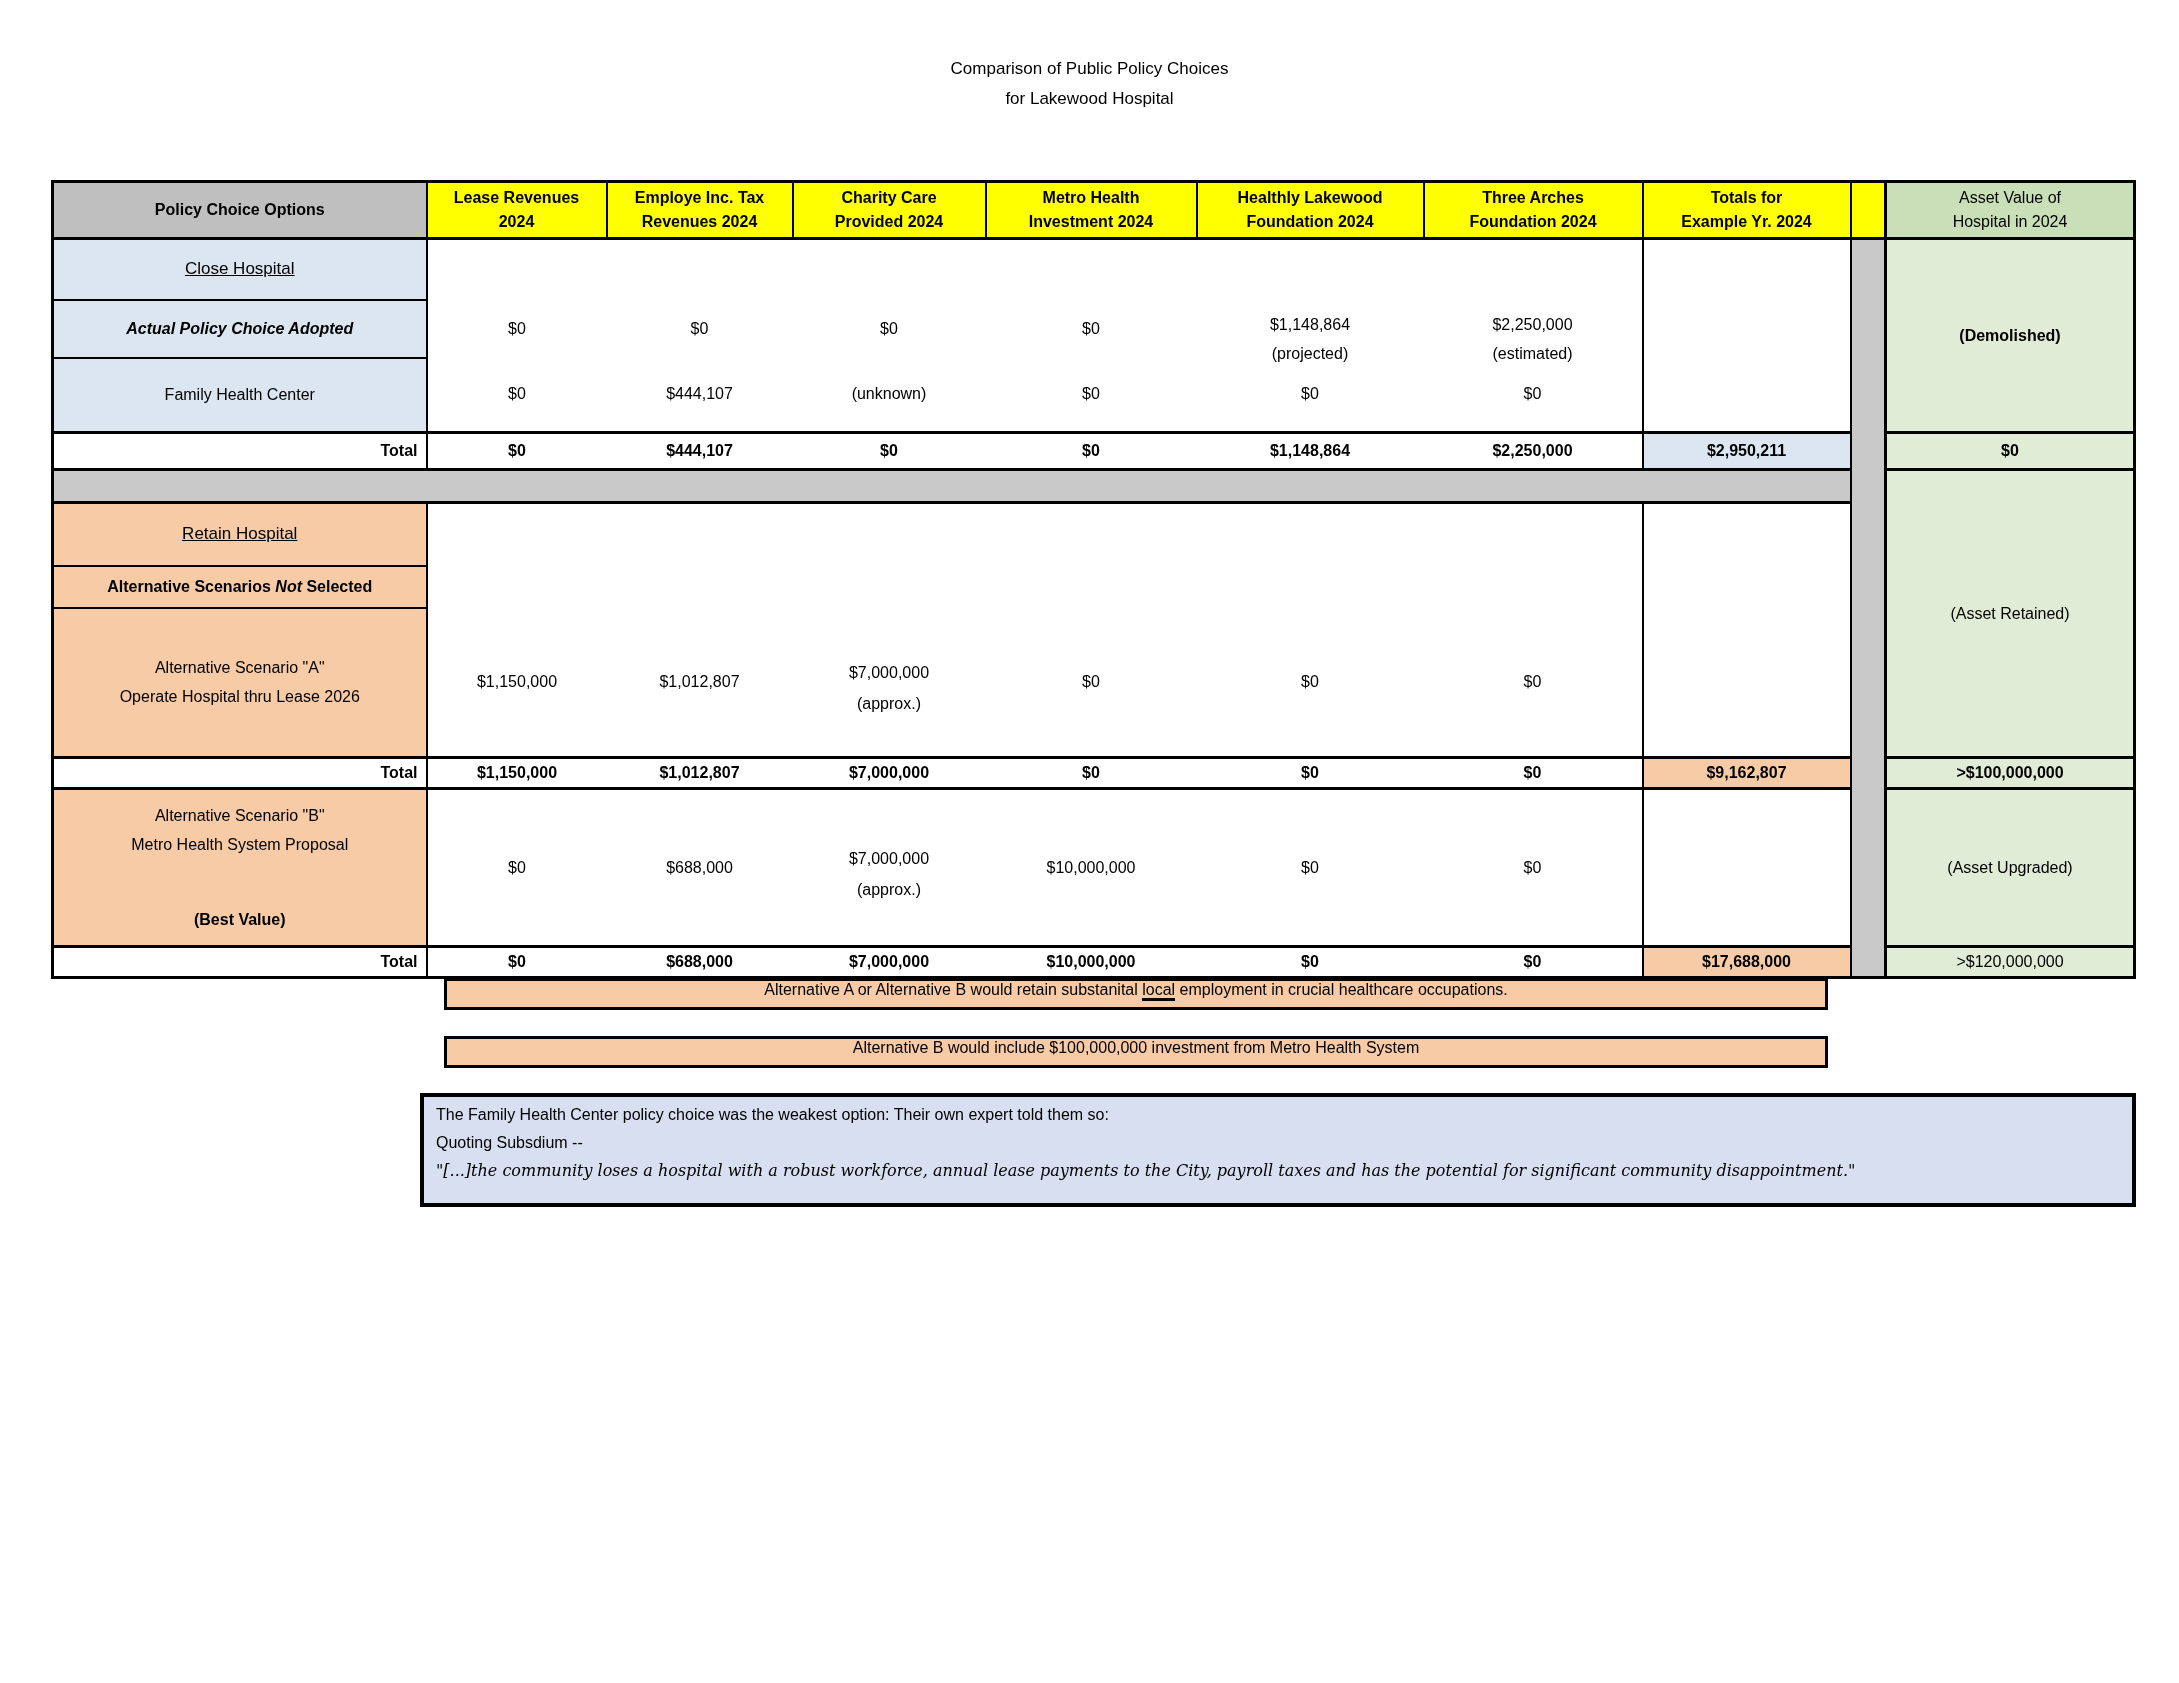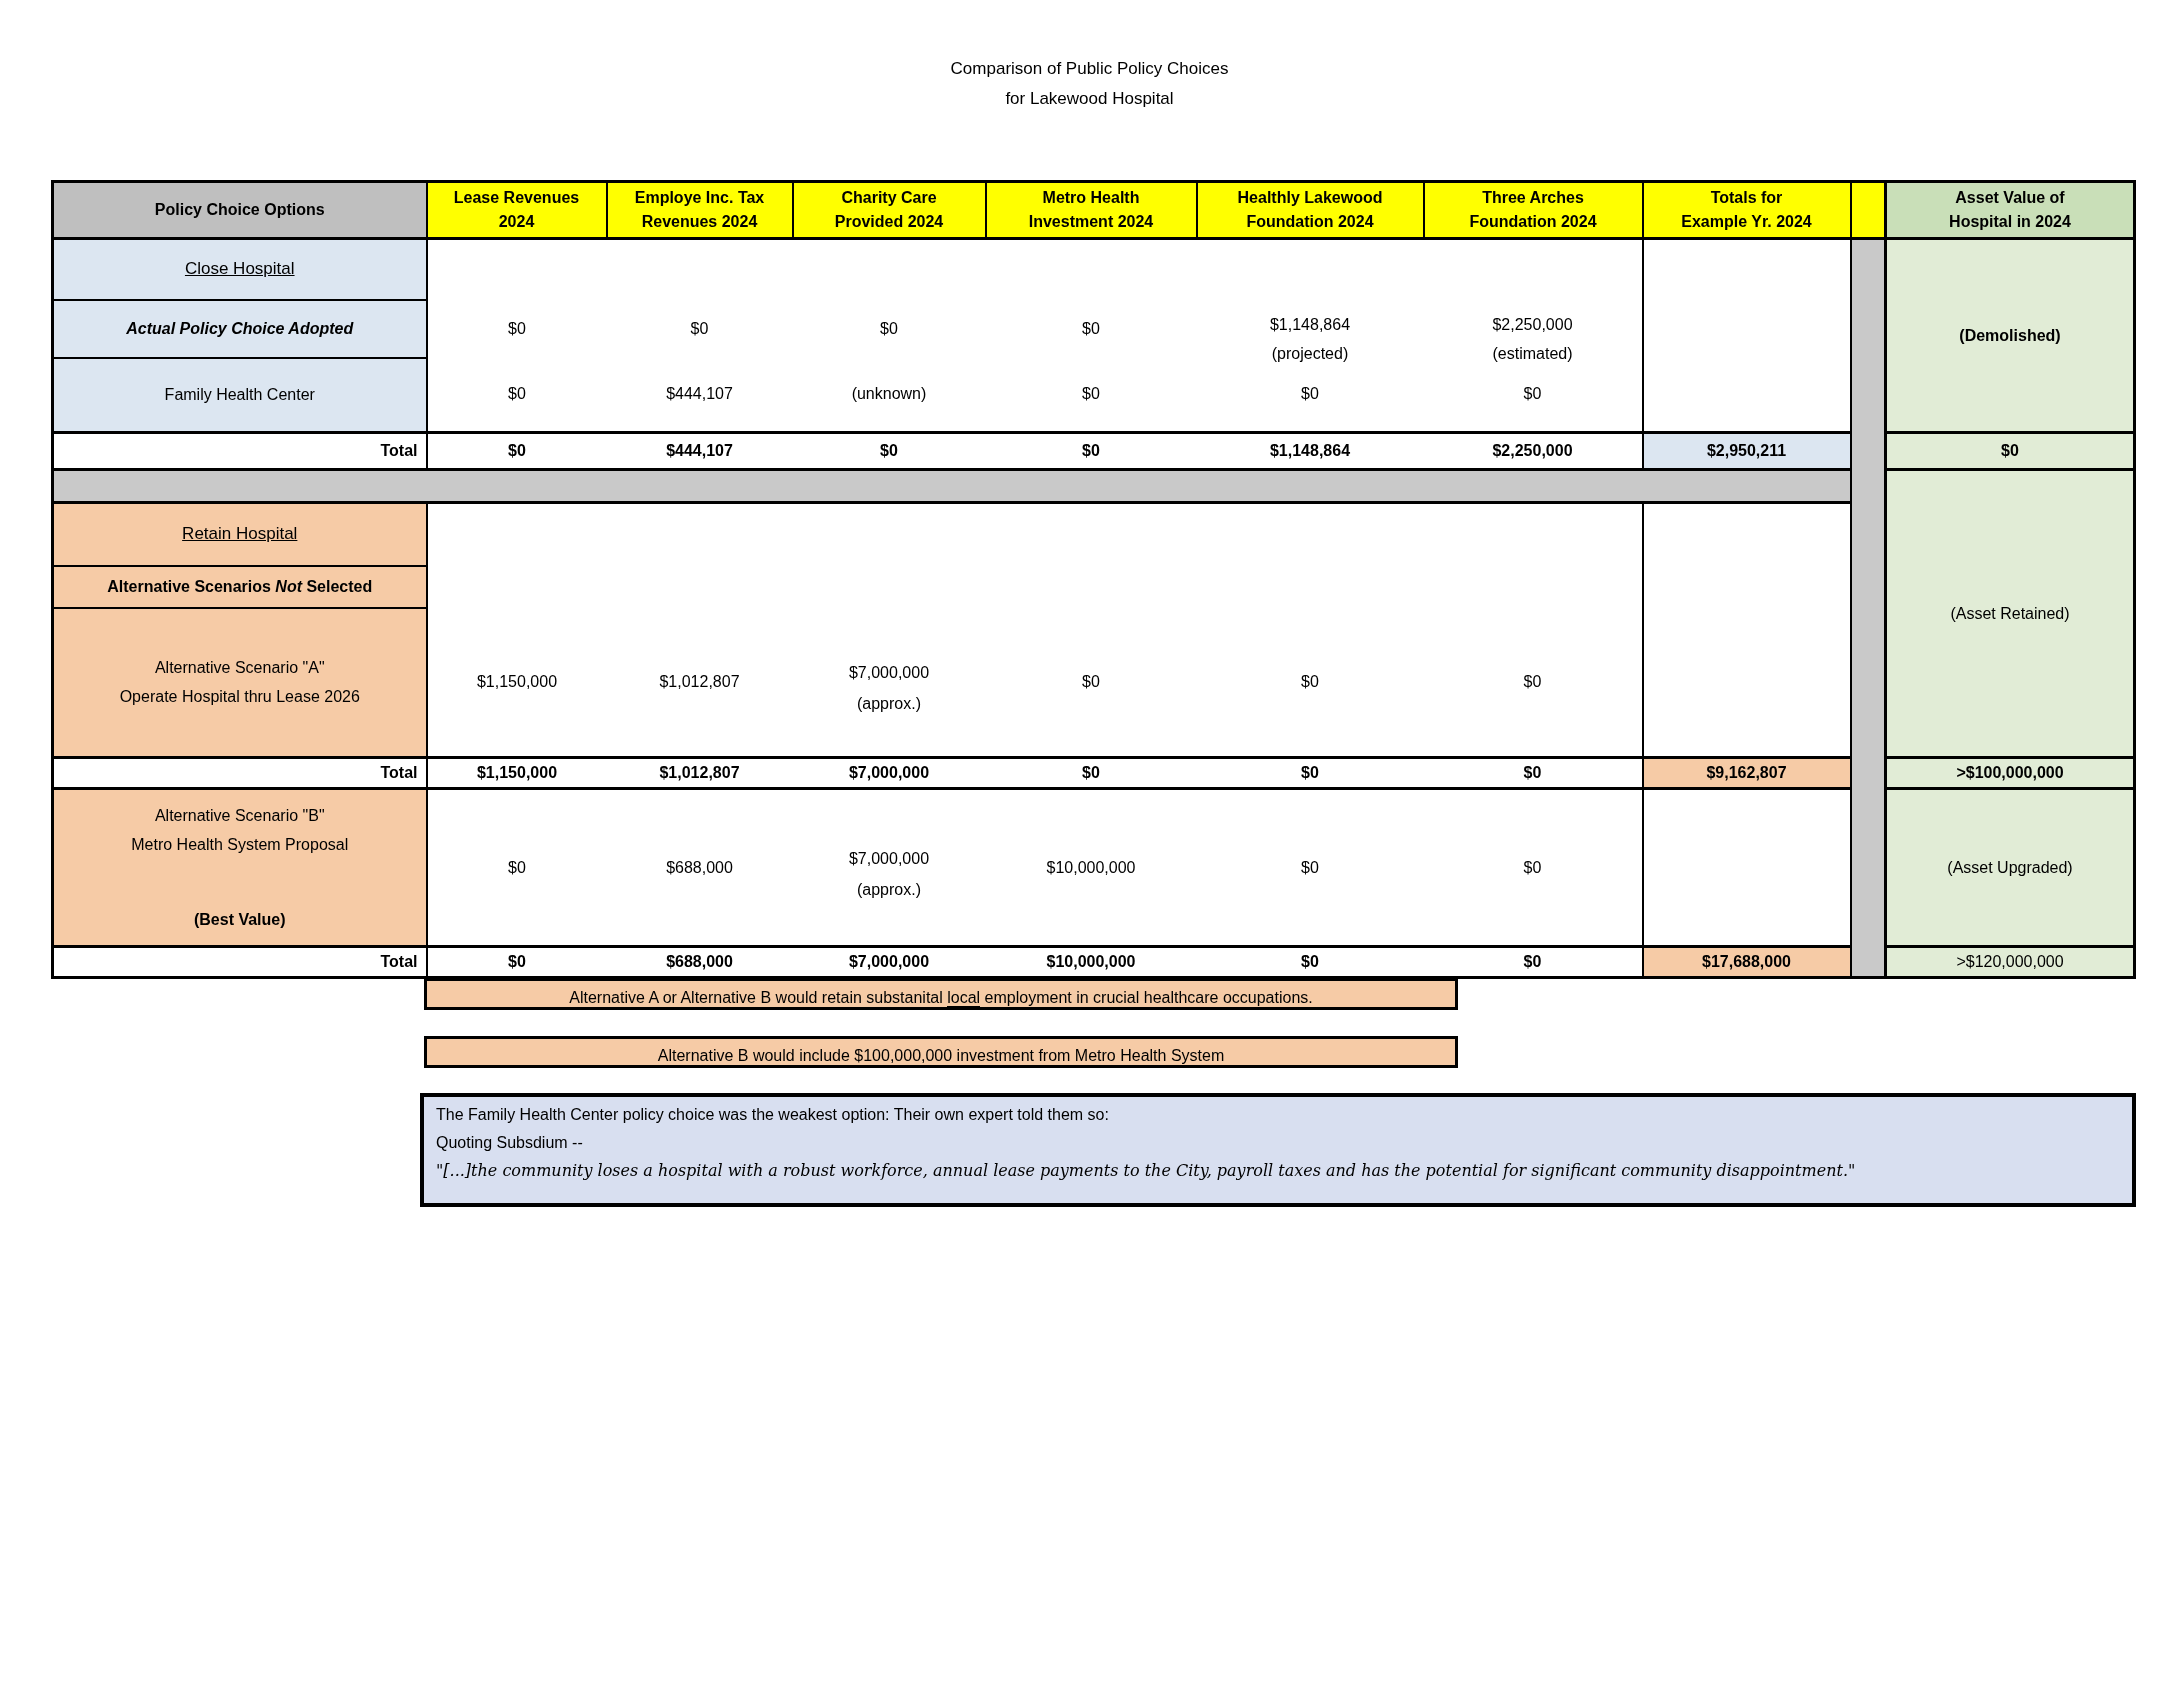--- a/index.html
+++ b/index.html
@@ -8,21 +8,21 @@
 
   .title-line1,.title-line2{position:absolute;left:0;width:100%;text-align:center;font-size:17px;}
   .title-line1{top:59px;}
   .title-line2{top:89px;}
 
   table.cmp{position:absolute;left:51px;top:180px;width:2082px;border-collapse:collapse;table-layout:fixed;border:3px solid #000;}
   table.cmp td{padding:0;font-size:16px;text-align:center;vertical-align:middle;overflow:visible;}
 
   .hdr{background:#FFFF00;border:2px solid #000;border-bottom:3px solid #000;font-weight:bold;line-height:24px;}
   .hdr1{background:#BFBFBF;border:2px solid #000;border-bottom:3px solid #000;font-weight:bold;font-size:17px;}
-  .hdrAsset{background:#C9DFB8;border:3px solid #000;font-weight:bold;line-height:24px;}
+  .hdrAsset{background:#C9DFB8;border:3px solid #000;font-weight:normal;line-height:24px;}
   .sph{background:#FFFF00;border:2px solid #000;border-bottom:3px solid #000;}
 
   .lbl-blue{background:#DCE6F1;border:2px solid #000;}
   .lbl-peach{background:#F6CBA6;border:2px solid #000;}
   .top-pad{vertical-align:top;padding-top:14px;}
   .u{text-decoration:underline;font-size:17px;}
   .bi{font-weight:bold;font-style:italic;}
   .valcell{background:#fff;border:0;}
   .totcol{background:#fff;border-left:2px solid #000;border-right:2px solid #000;}
   .sp{background:#C9C9C9;border-left:2px solid #000;border-right:3px solid #000;border-top:0;border-bottom:0;}
@@ -36,21 +36,21 @@
   .totalLabel{text-align:right !important;padding-right:8px !important;border-right:2px solid #000;}
   .blueCell{background:#DCE6F1 !important;}
   .peachCell{background:#F6CBA6 !important;}
 
   .two-line{line-height:29px;transform:translateY(10px);}
   .scn-val{line-height:31px;transform:translateY(6px);}
   .altnot{font-size:15px;font-weight:bold;}
   .scn-lbl{line-height:29px;}
   .best{font-weight:bold;margin-top:46px;}
 
-  .noteA,.noteB{position:absolute;left:424px;width:1034px;background:#F6CBA6;border:3px solid #000;display:flex;align-items:flex-end;justify-content:center;font-size:16px;box-sizing:border-box;}
+  .noteA,.noteB{position:absolute;left:444px;width:1384px;background:#F6CBA6;border:3px solid #000;display:flex;align-items:flex-start;justify-content:center;font-size:16px;box-sizing:border-box;}
   .noteA{top:978px;height:32px;}
   .noteB{top:1036px;height:32px;}
   .uline{border-bottom:3px solid #000;padding-bottom:0px;}
   .quoteBox{position:absolute;left:420px;top:1093px;width:1716px;height:114px;background:#D8DFF0;border:4px solid #000;box-sizing:border-box;font-size:16px;text-align:left;padding:4px 12px;}
   .quoteBox .ql{line-height:28px;white-space:nowrap;}
   .quoteBox .q3{font-style:italic;font-family:"DejaVu Serif",serif;font-size:16px;}
 </style>
 </head>
 <body>
 

